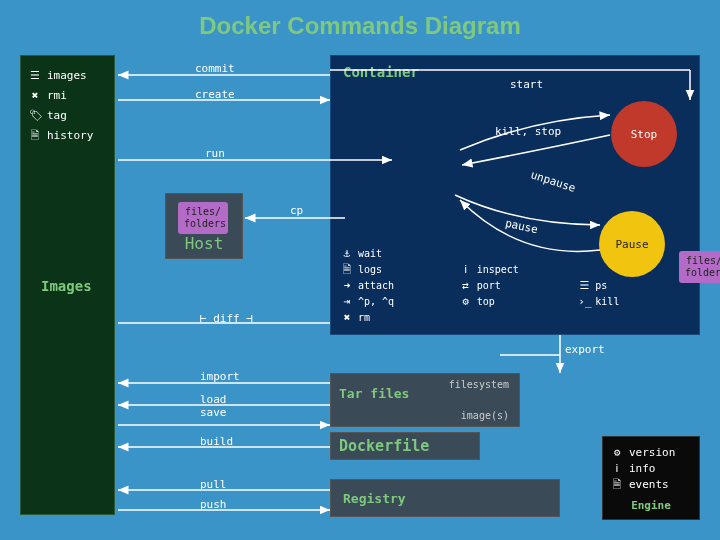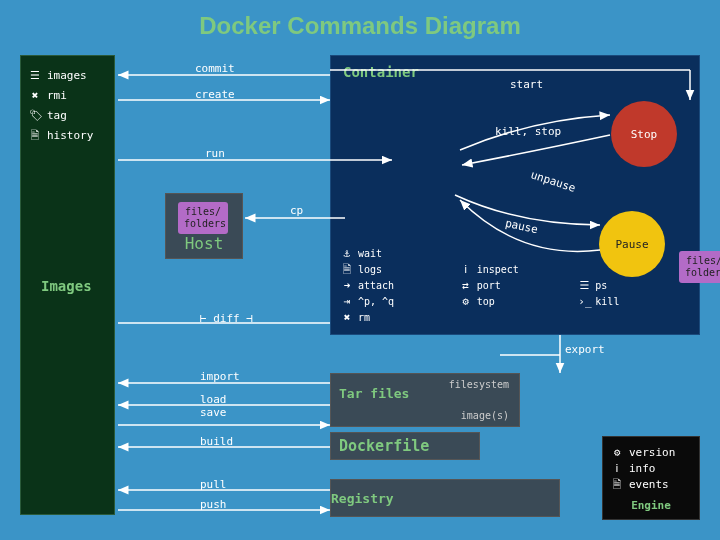--- a/index.html
+++ b/index.html
@@ -20,21 +20,21 @@
   .ff-cont { left: 348px; top: 195px; width: 50px; }
   .host-box { position: absolute; left: 165px; top: 193px; width: 78px; height: 66px; background: #3a4a56; border: 1px solid #555; }
   .host-box .lbl { color: #7fc97f; font-size: 16px; text-align: center; position: absolute; bottom: 5px; left: 0; right: 0; }
   .cmd-grid { position: absolute; left: 10px; bottom: 8px; right: 10px; font-size: 10px; line-height: 16px; display: grid; grid-template-columns: 1fr 1fr 1fr; gap: 0 8px; }
   .cmd-grid div { display: flex; align-items: center; gap: 5px; white-space: nowrap; }
   .box { position: absolute; background: #3a4a56; border: 1px solid #555; font-size: 11px; }
   .tar-box { left: 330px; top: 373px; width: 190px; height: 54px; }
   .tar-box .lbl { color: #7fc97f; font-size: 13px; position: absolute; left: 8px; top: 12px; font-weight: bold; }
   .tar-box .r { position: absolute; right: 10px; font-size: 10px; color: #ccc; }
   .docker-box { left: 330px; top: 432px; width: 150px; height: 28px; display: flex; align-items: center; padding-left: 8px; color: #7fc97f; font-weight: bold; font-size: 15px; }
-  .reg-box { left: 330px; top: 479px; width: 230px; height: 38px; display: flex; align-items: center; padding-left: 0; color: #7fc97f; font-weight: bold; font-size: 13px; }
+  .reg-box { left: 330px; top: 479px; width: 230px; height: 38px; display: flex; align-items: center; padding-left: 12px; color: #7fc97f; font-weight: bold; font-size: 13px; }
   .reg-box .cmds { color: #fff; font-weight: normal; font-size: 10px; margin-left: 12px; line-height: 14px; display: grid; grid-template-columns: auto auto; gap: 0 10px; }
   .engine-box { position: absolute; right: 20px; bottom: 20px; width: 98px; height: 84px; background: #0a0a0a; border: 1px solid #333; padding: 8px; font-size: 11px; }
   .engine-box .lbl { color: #7fc97f; font-size: 11px; text-align: center; margin-top: 6px; font-weight: bold; }
   .engine-box .it { display: flex; align-items: center; gap: 6px; line-height: 16px; }
   .arrow-label { position: absolute; font-size: 11px; color: #fff; }
   svg.arrows { position: absolute; left: 0; top: 0; width: 720px; height: 540px; pointer-events: none; }
   .ic { font-size: 11px; width: 12px; display: inline-block; text-align: center; }
 </style>
 </head>
 <body>

